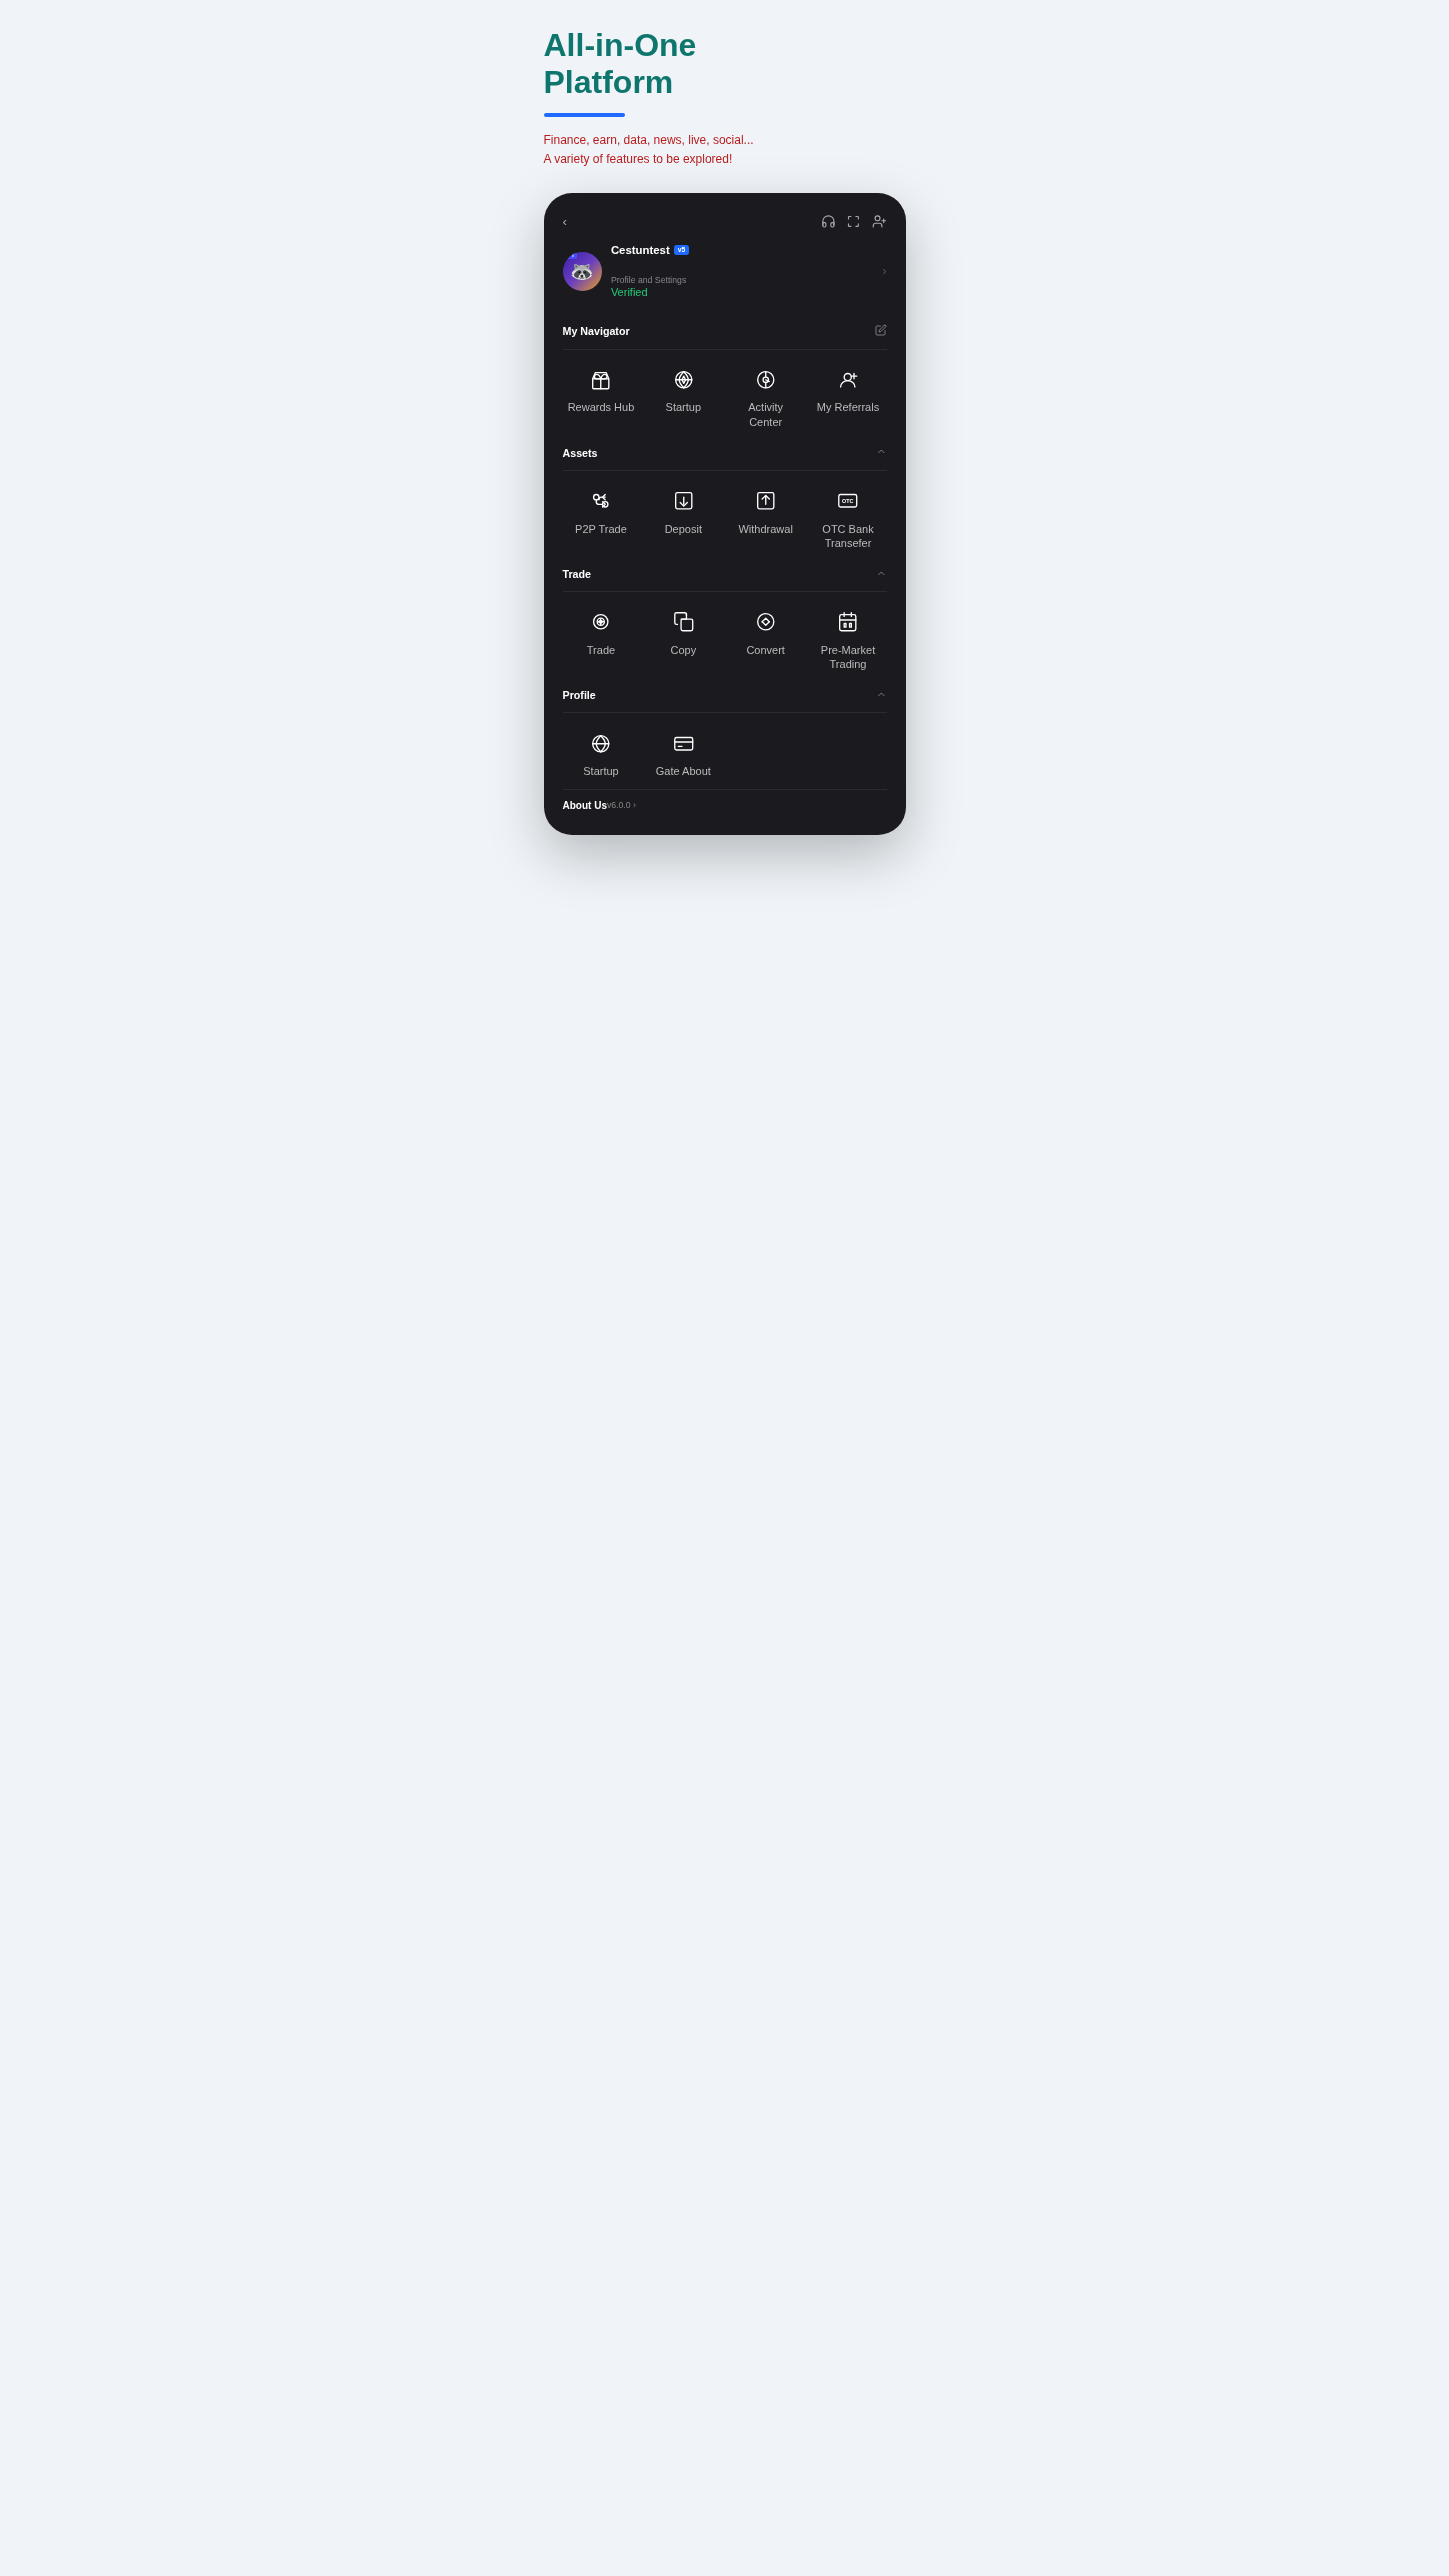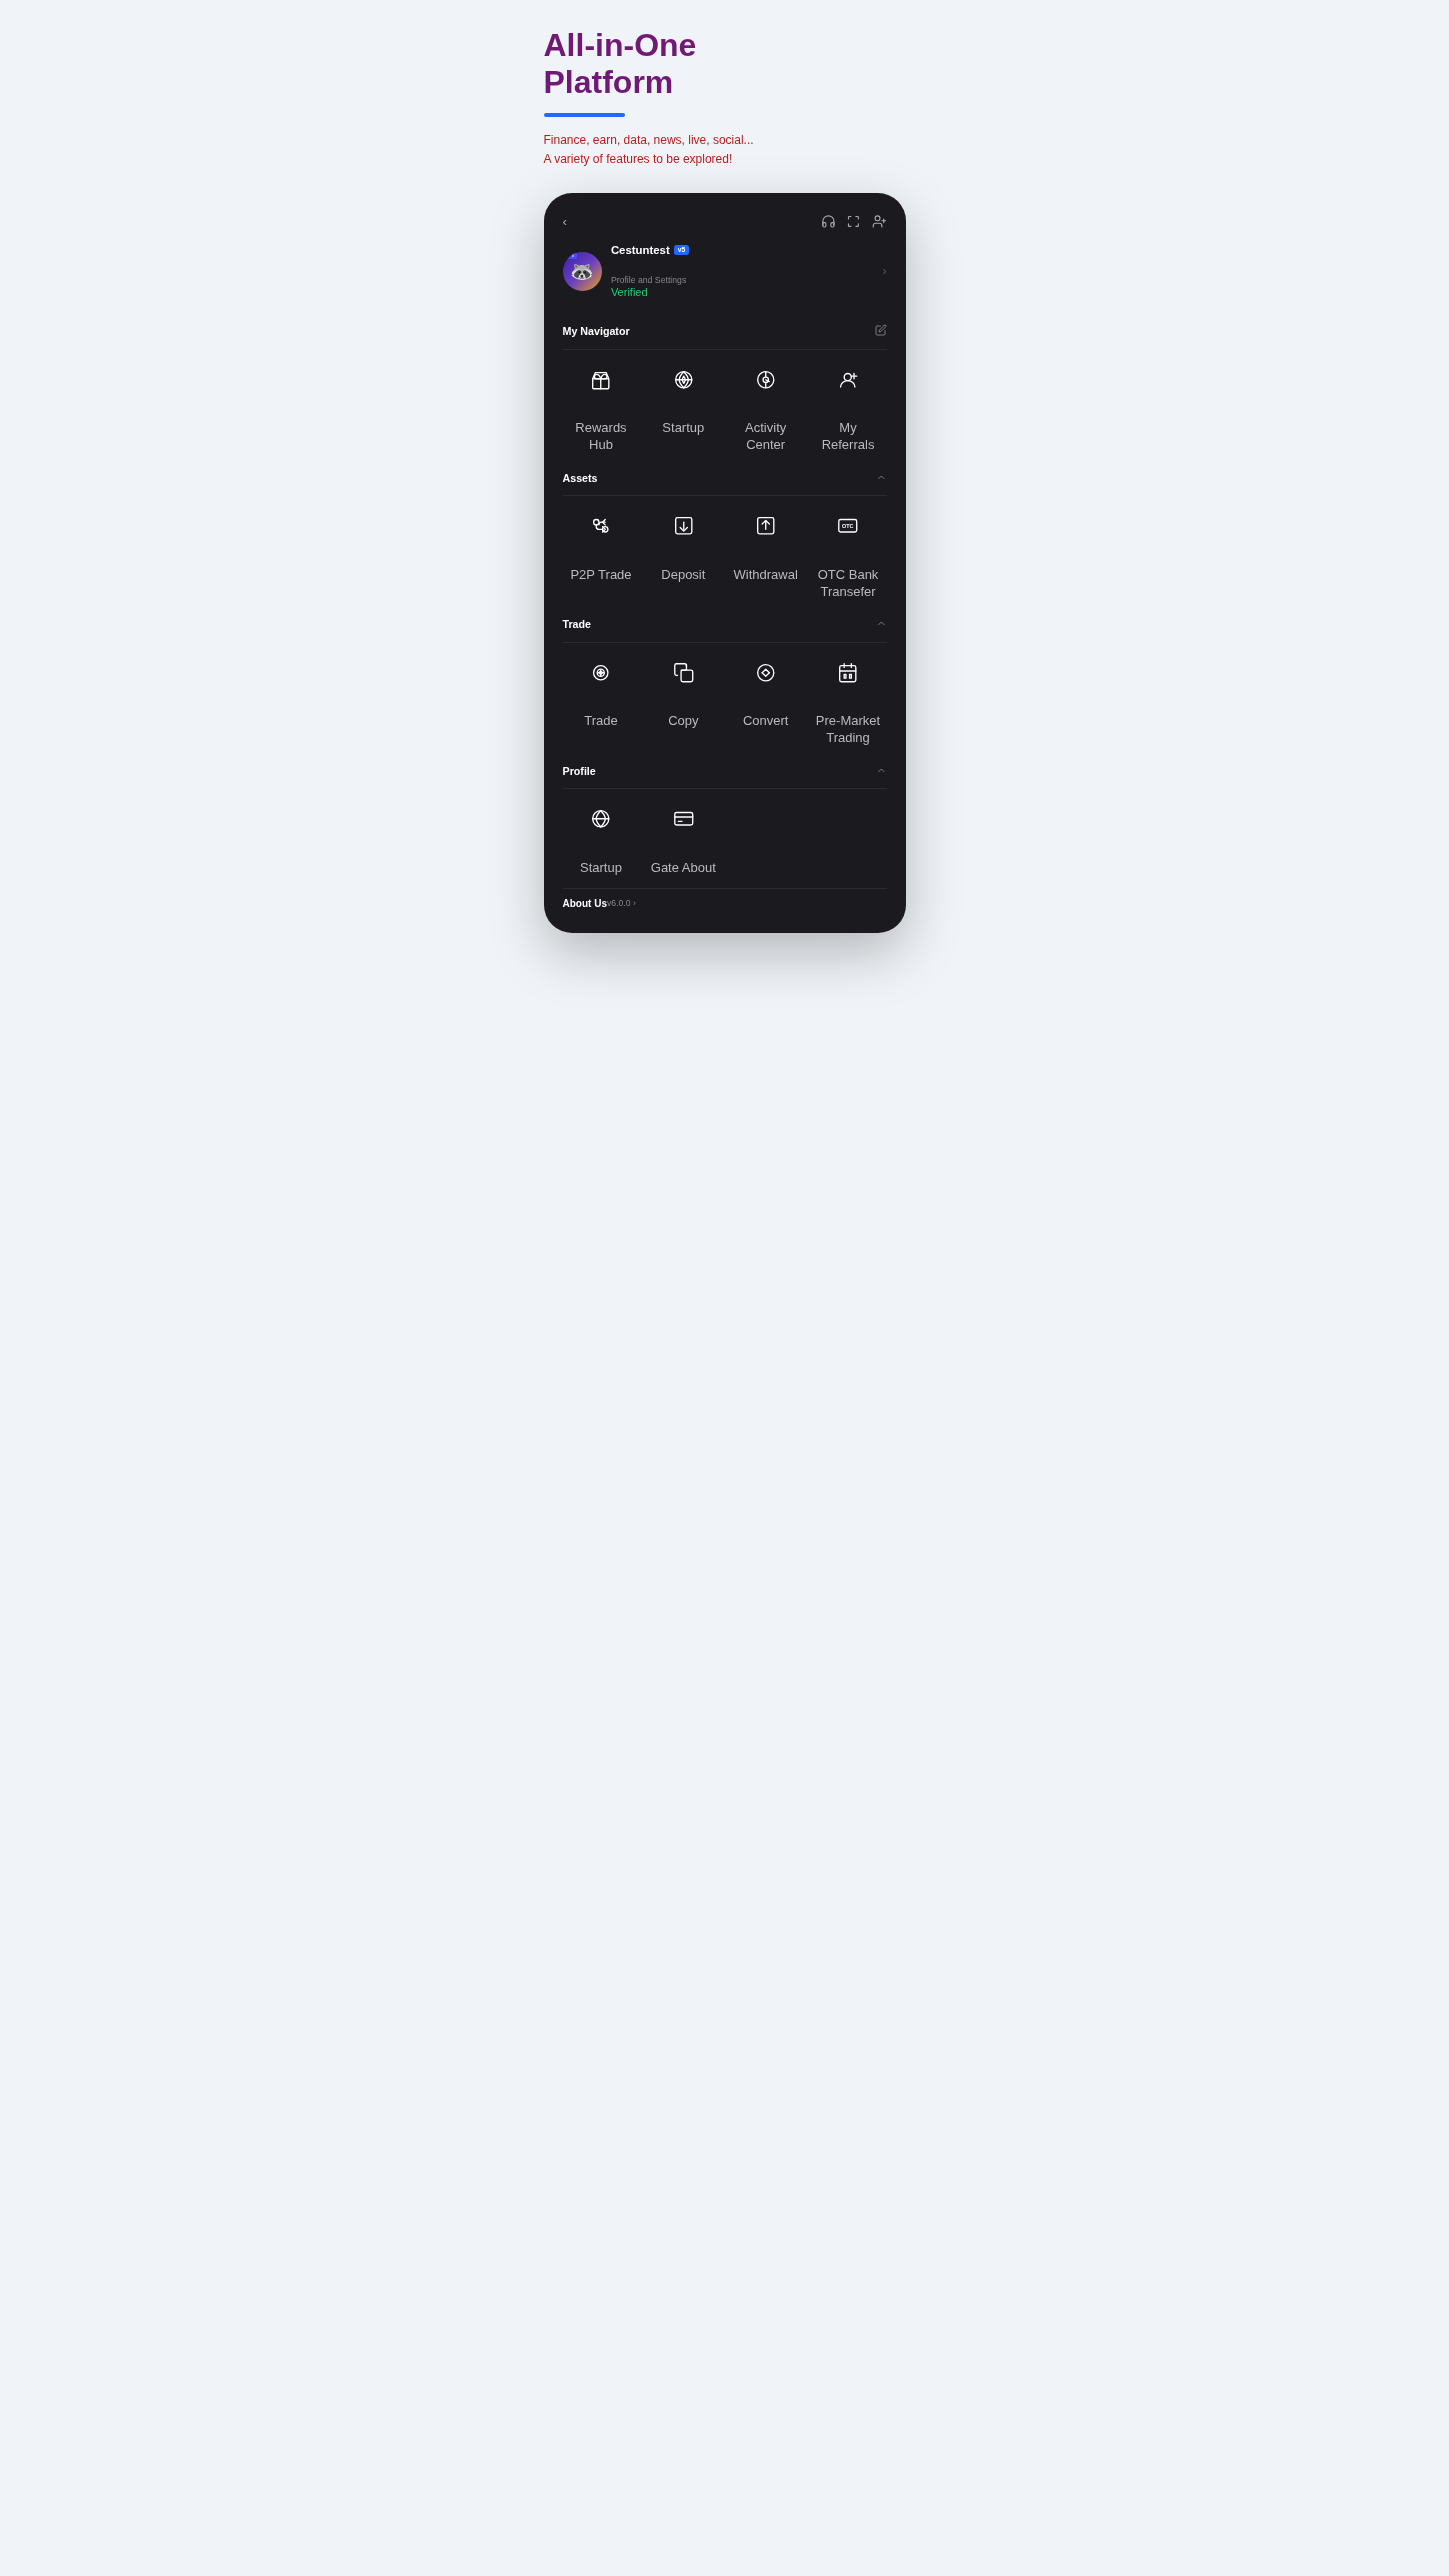--- a/index.html
+++ b/index.html
@@ -12,21 +12,21 @@
       min-height: 100vh;
       padding: 27px 13.4px;
     }
     .page-wrapper {
       width: 362px;
       max-width: 100%;
     }
     .page-title {
       font-size: 32px;
       font-weight: 800;
-      color: #701a75;
+      color: #0f766e;
       line-height: 1.15;
       margin-bottom: 12px;
     }
     .accent-bar {
       width: 81px;
       height: 4px;
       background: #1e6aff;
       border-radius: 2px;
       margin-bottom: 14.8px;
     }
@@ -153,24 +153,23 @@
       width: 21.5px;
       height: 21.5px;
       stroke: #fff;
       fill: none;
       stroke-width: 1.5;
       stroke-linecap: round;
       stroke-linejoin: round;
     }
     .nav-label {
       color: #bbb;
-      font-size: 13px;
+      font-size: 11px;
       text-align: center;
       line-height: 1.3;
-      margin-top: 20px;
     }
     
     .about-row {
       display: flex;
       align-items: center;
       justify-content: flex-start;
       padding: 9.4px 0 2.7px 0;
       border-top: 0.7px solid #2a2a32;
     }
     .about-label { color: #fff; font-size: 10px; font-weight: 600; }

